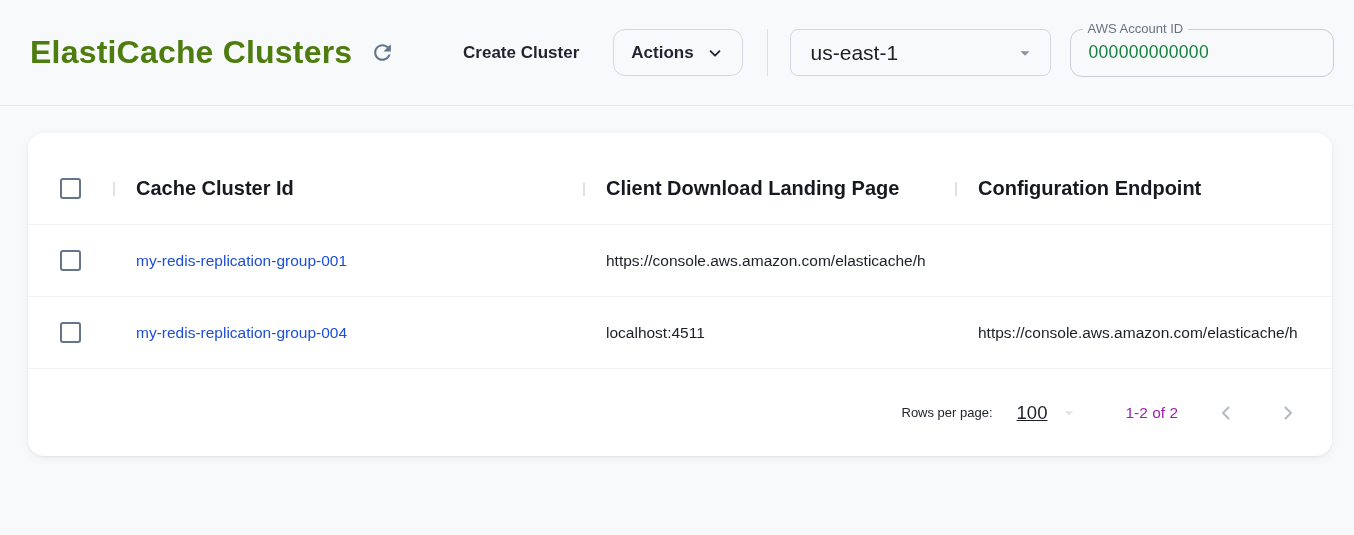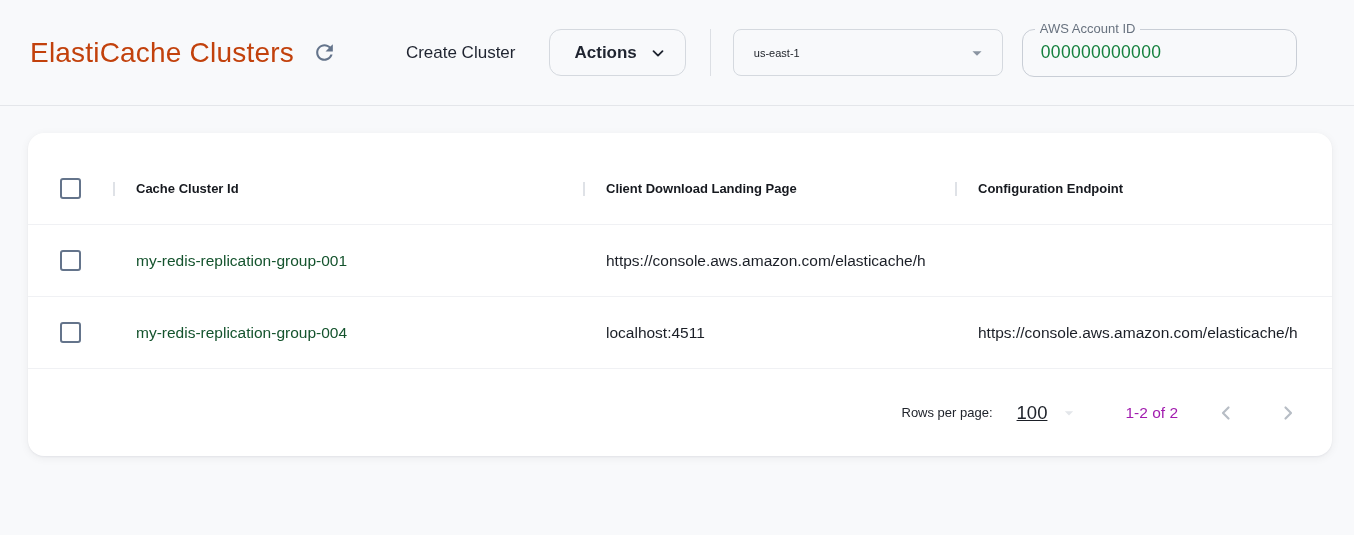--- a/index.html
+++ b/index.html
@@ -13,44 +13,44 @@
 
   
   .appbar {
     height: 106px;
     display: flex;
     align-items: center;
     border-bottom: 1px solid #e4e6ea;
     padding: 0 20px 0 30px;
   }
   .page-title {
-    font-size: 28px;
-    font-weight: 400;
-    color: #c2410c;
+    font-size: 32px;
+    font-weight: 700;
+    color: #4d7c0f;
     letter-spacing: 0.2px;
     white-space: nowrap;
   }
   .icon-btn {
     margin-left: 14px;
     width: 34px; height: 34px;
     display: flex; align-items: center; justify-content: center;
     border: none; background: transparent; cursor: pointer;
     border-radius: 50%;
   }
   .text-btn {
     margin-left: 64px;
     border: none; background: transparent; cursor: pointer;
     font-family: "Liberation Sans", sans-serif;
-    font-size: 17px; font-weight: 400; color: #1f2430;
+    font-size: 17px; font-weight: 700; color: #1f2430;
     white-space: nowrap;
   }
   .outlined-btn {
     margin-left: 34px;
     height: 47px;
-    padding: 0 18px 0 24px;
+    padding: 0 18px 0 17px;
     display: flex; align-items: center; gap: 12px;
     background: transparent;
     border: 1px solid #d5d9df;
     border-radius: 12px;
     cursor: pointer;
     font-family: "Liberation Sans", sans-serif;
     font-size: 17px; font-weight: 700; color: #1f2430;
     white-space: nowrap;
   }
   .vdivider {
@@ -58,21 +58,21 @@
     width: 1px; height: 47px;
     background: #dcdfe4;
   }
   .select {
     margin-left: 22px;
     width: 270px; height: 47px;
     border: 1px solid #d5d9df;
     border-radius: 8px;
     display: flex; align-items: center;
     padding: 0 14px 0 20px;
-    font-size: 11px; color: #1c2027;
+    font-size: 21px; color: #1c2027;
     cursor: pointer;
     background: transparent;
   }
   .select .select-value { flex: 1; }
 
   .account-field {
     position: relative;
     margin-left: 19px;
     width: 275px; height: 48px;
     border: 1px solid #c9ced6;
@@ -117,38 +117,38 @@
   .cell-check { display: flex; align-items: center; justify-content: center; }
   .checkbox {
     width: 21px; height: 21px;
     border: 2px solid #64748b;
     border-radius: 3px;
     background: #fff;
     cursor: pointer;
   }
   .col-header {
     position: relative;
-    font-size: 13px; font-weight: 700; color: #16191f;
+    font-size: 20px; font-weight: 700; color: #16191f;
     padding-left: 23px;
     white-space: nowrap; overflow: hidden;
   }
   .col-header .col-separator {
     position: absolute;
     left: 0; top: 50%;
     transform: translateY(-50%);
     width: 2px; height: 14px;
     background: #dfe2e7;
   }
   .cell {
     font-size: 15.5px; color: #1b1f27;
     padding-left: 23px;
     white-space: nowrap; overflow: hidden;
   }
   .cell a {
-    color: #14532d;
+    color: #1d4ed8;
     text-decoration: none;
     cursor: pointer;
     text-align: center;
   }
 
   
   .pagination {
     height: 87px;
     display: flex;
     align-items: center;

